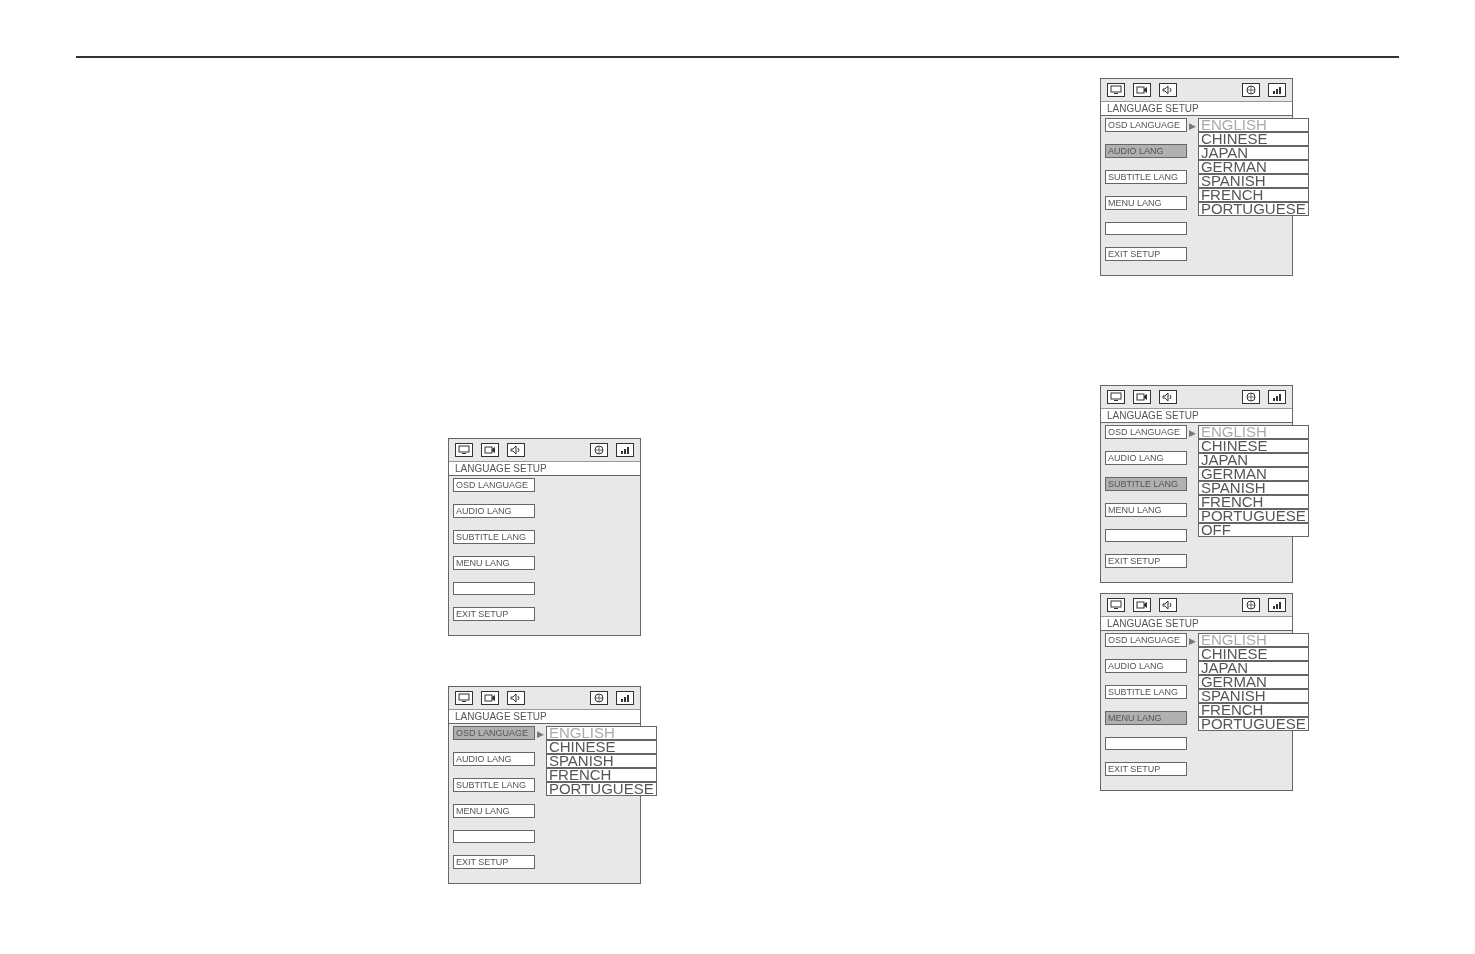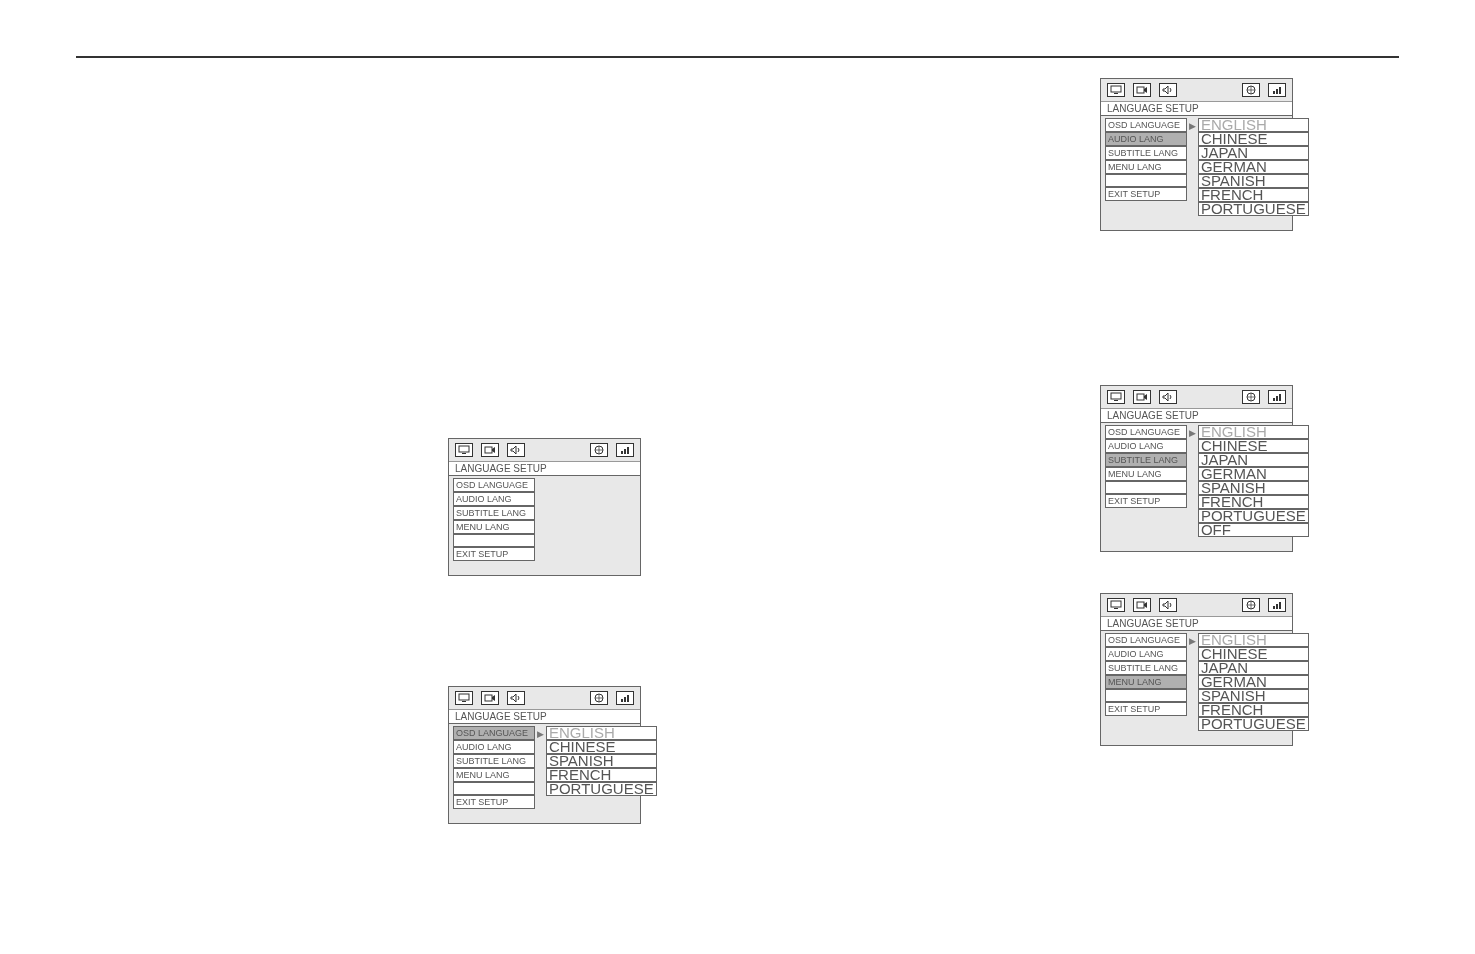--- a/index.html
+++ b/index.html
@@ -47,21 +47,21 @@
       border-bottom: 1px solid #666;
       padding: 1px 6px;
       font-size: 10px;
       color: #555;
     }
     .panel-body {
       display: flex;
       padding: 2px 4px 14px 4px;
       gap: 2px;
     }
-    .menu-col { display: flex; flex-direction: column; gap: 0; }
+    .menu-col { display: flex; flex-direction: column; gap: 12px; }
     .menu-item {
       border: 1px solid #666;
       background: white;
       font-size: 9px;
       color: #555;
       padding: 0 2px;
       line-height: 12px;
       white-space: nowrap;
       min-width: 82px;
     }

